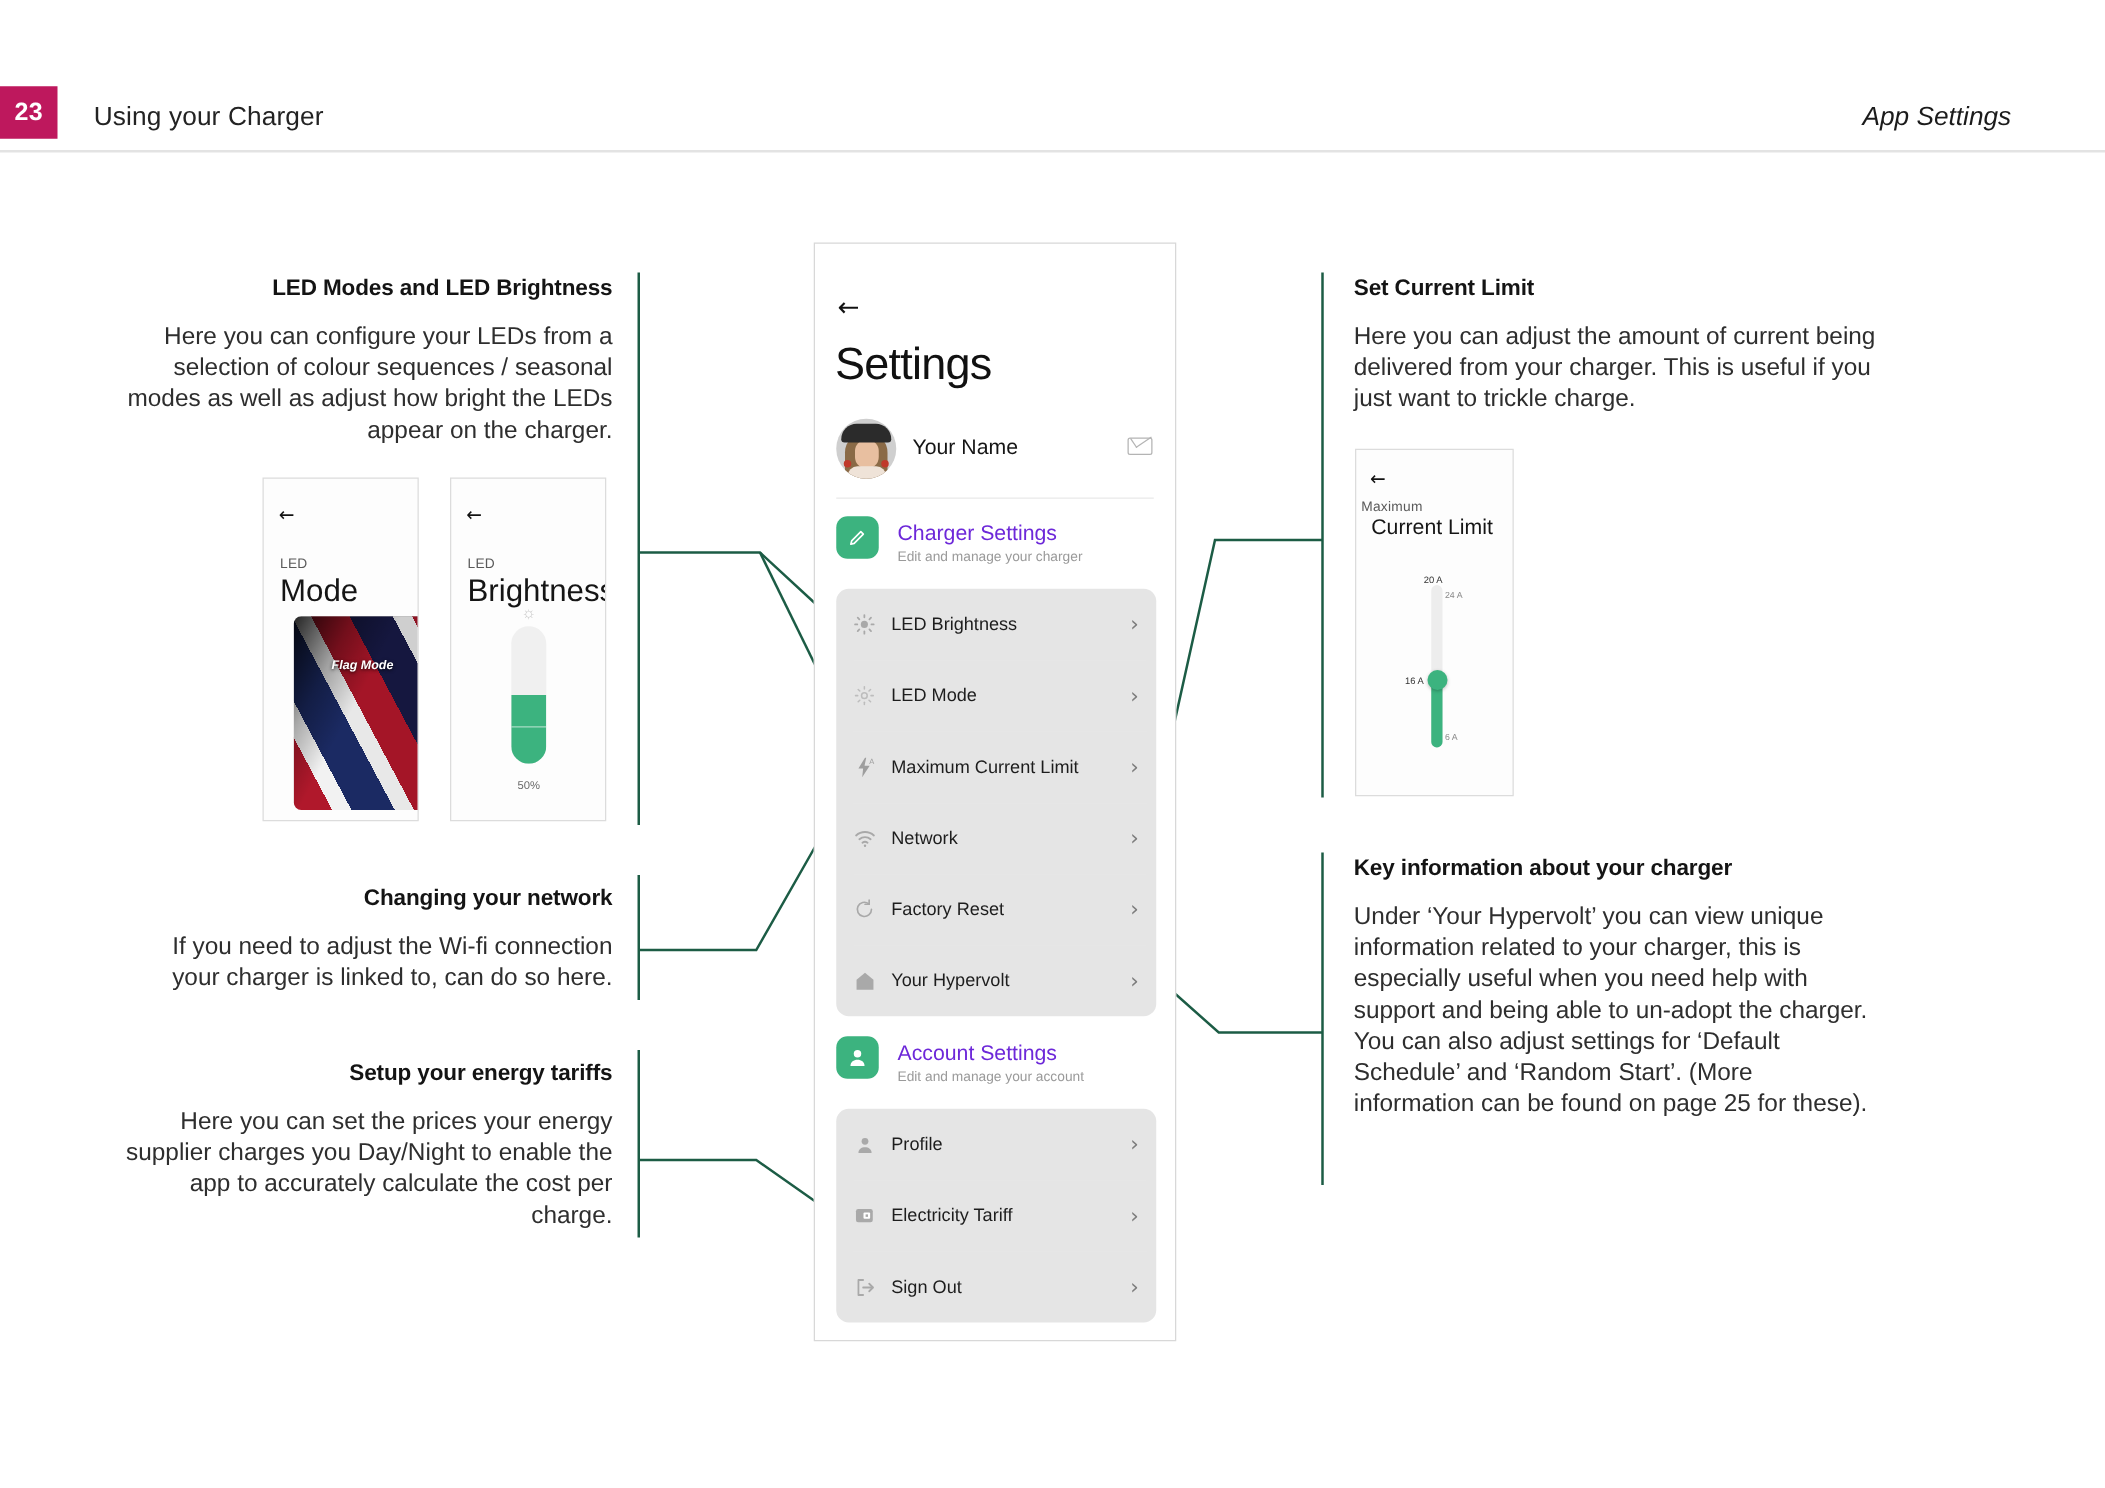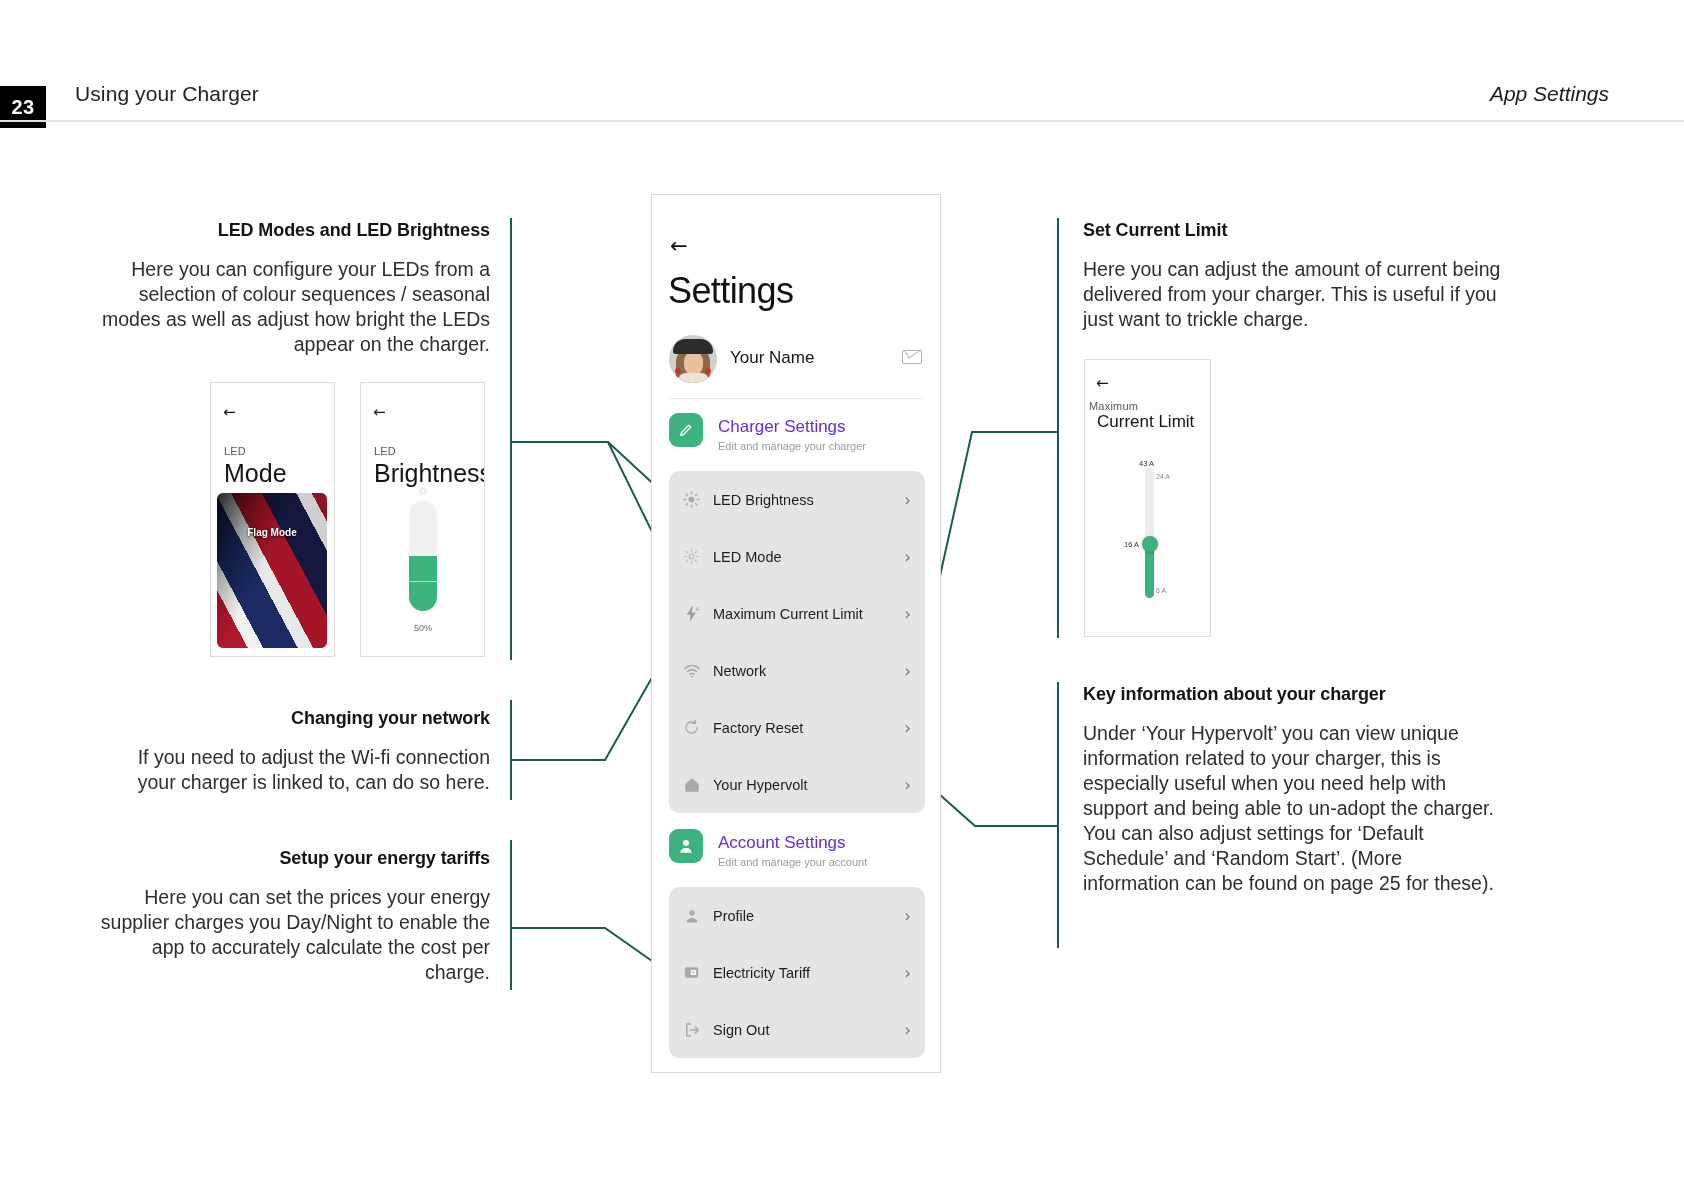--- a/index.html
+++ b/index.html
@@ -11,23 +11,23 @@
     overflow: hidden;
   }
   .page { position: relative; width: 1684px; height: 1190px; }
 
   
   .hdr-rule {
     position: absolute; left: 0; top: 120px; width: 1684px; height: 2px;
     background: #e3e3e3;
   }
   .pagenum {
-    position: absolute; left: 0; top: 86px;
+    position: absolute; left: 0; top: 69px;
     width: 46px; height: 42px;
-    background: #000000;
+    background: #be185d;
     color: #ffffff;
     font-size: 20px; font-weight: 700;
     display: flex; align-items: center; justify-content: center;
     letter-spacing: .3px;
   }
   .hdr-left {
     position: absolute; left: 75px; top: 82px;
     font-size: 21px; font-weight: 400; color: #232323;
     letter-spacing: .1px;
   }
@@ -227,21 +227,21 @@
   <div class="note" style="left:1083px; top:684px; width:415px;">
     <h3>Key information about your charger</h3>
     <p style="white-space:pre-line;">Under ‘Your Hypervolt’ you can view unique information related to your charger, this is especially useful when you need help with support and being able to un-adopt the charger.
 You can also adjust settings for ‘Default Schedule’ and ‘Random Start’. (More information can be found on page 25 for these).</p>
   </div>
 
   <div class="card" style="left:210px; top:382px; width:125px; height:275px;">
     <div class="back" style="left:12px; top:20px;">←</div>
     <div class="lbl-small" style="left:13px; top:62px;">LED</div>
     <div class="lbl-big" style="left:13px; top:76px;">Mode</div>
-    <div class="flagimg" style="left:6px; top:110px; width:110px; height:155px;">
+    <div class="flagimg" style="left:24px; top:110px; width:110px; height:155px;font-style:italic;">
       <div class="ftxt">Flag Mode</div>
     </div>
     <div class="phone-edge" style="left:123px; top:118px; height:140px;"></div>
   </div>
 
   <div class="card" style="left:360px; top:382px; width:125px; height:275px;">
     <div class="back" style="left:12px; top:20px;">←</div>
     <div class="lbl-small" style="left:13px; top:62px;">LED</div>
     <div class="lbl-big" style="left:13px; top:76px;">Brightness</div>
     <div class="sunicon" style="left:56px; top:99px;">☼</div>
@@ -250,21 +250,21 @@
       <div class="notch" style="bottom:26%;"></div>
     </div>
     <div class="pct" style="left:36px; top:240px; width:52px;">50%</div>
   </div>
 
   <div class="card" style="left:1084px; top:359px; width:127px; height:278px;">
     <div class="back" style="left:11px; top:14px;">←</div>
     <div class="lbl-small" style="left:4px; top:40px;">Maximum</div>
     <div class="lbl-big" style="left:12px; top:52px; font-size:17px;">Current Limit</div>
 
-    <div class="tick dark" style="left:54px; top:99px;">43 A</div>
+    <div class="tick dark" style="left:54px; top:99px;">20 A</div>
     <div class="tick" style="left:71px; top:113px;">24 A</div>
     <div class="cslider" style="left:60px; top:108px; height:130px;">
       <div class="cfill" style="height:42%;"></div>
     </div>
     <div class="knob" style="left:57px; top:176px;"></div>
     <div class="tick dark" style="left:39px; top:180px;">16 A</div>
     <div class="tick" style="left:71px; top:227px;">6 A</div>
   </div>
 
   <div class="phone">

